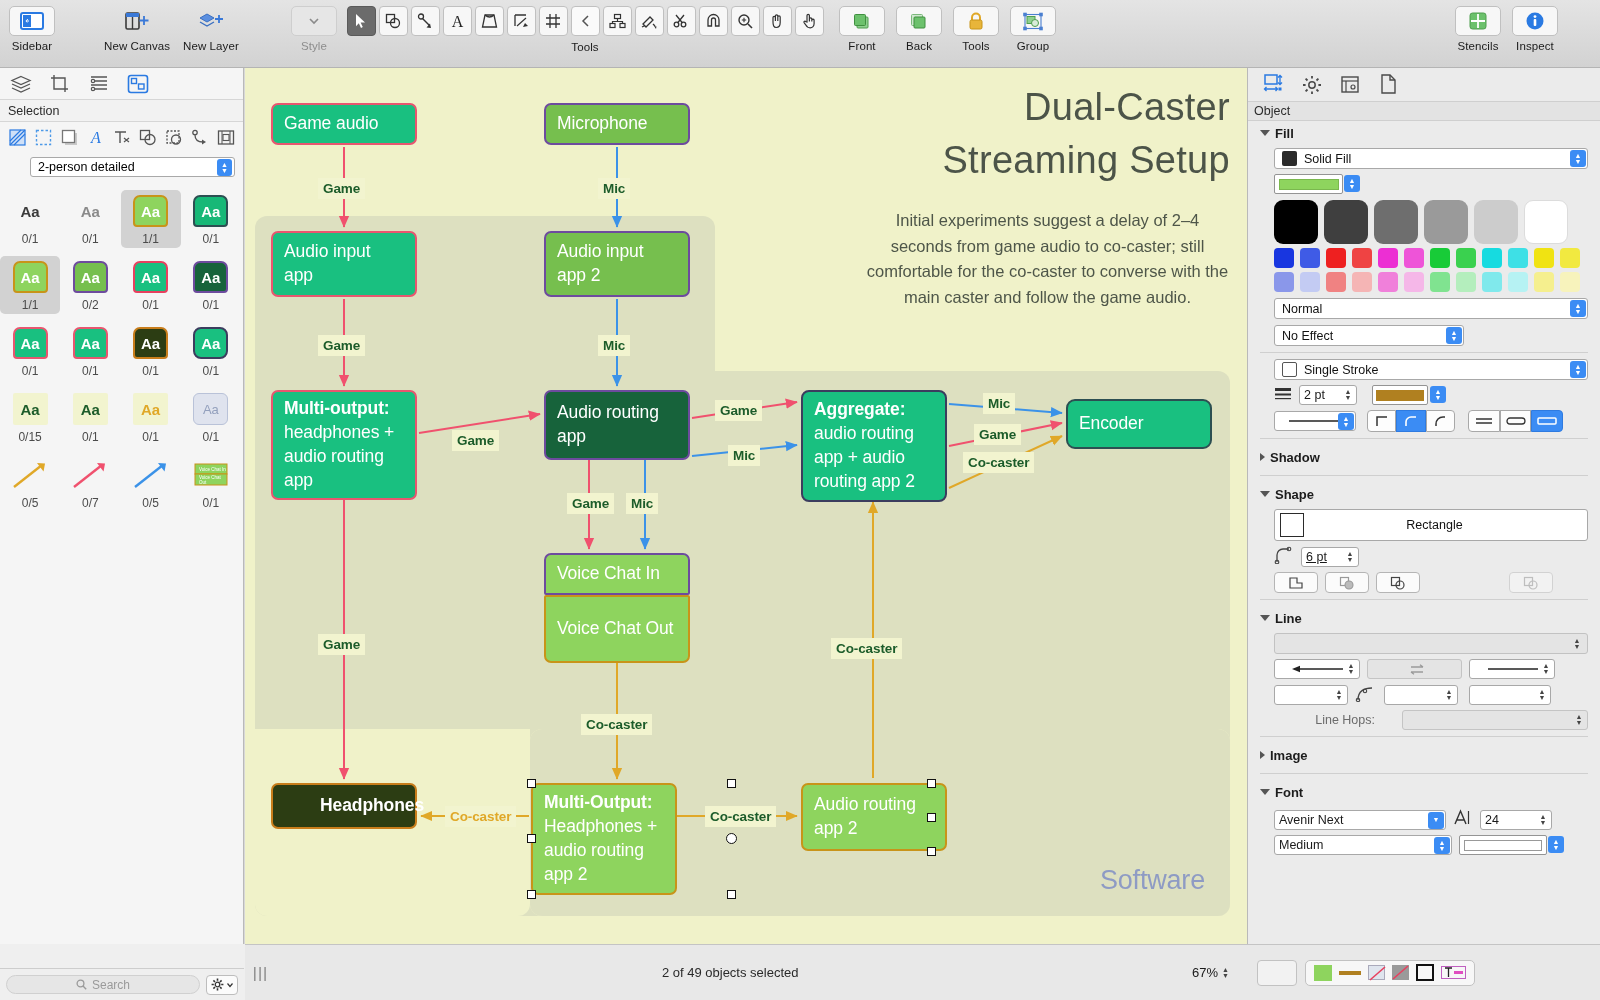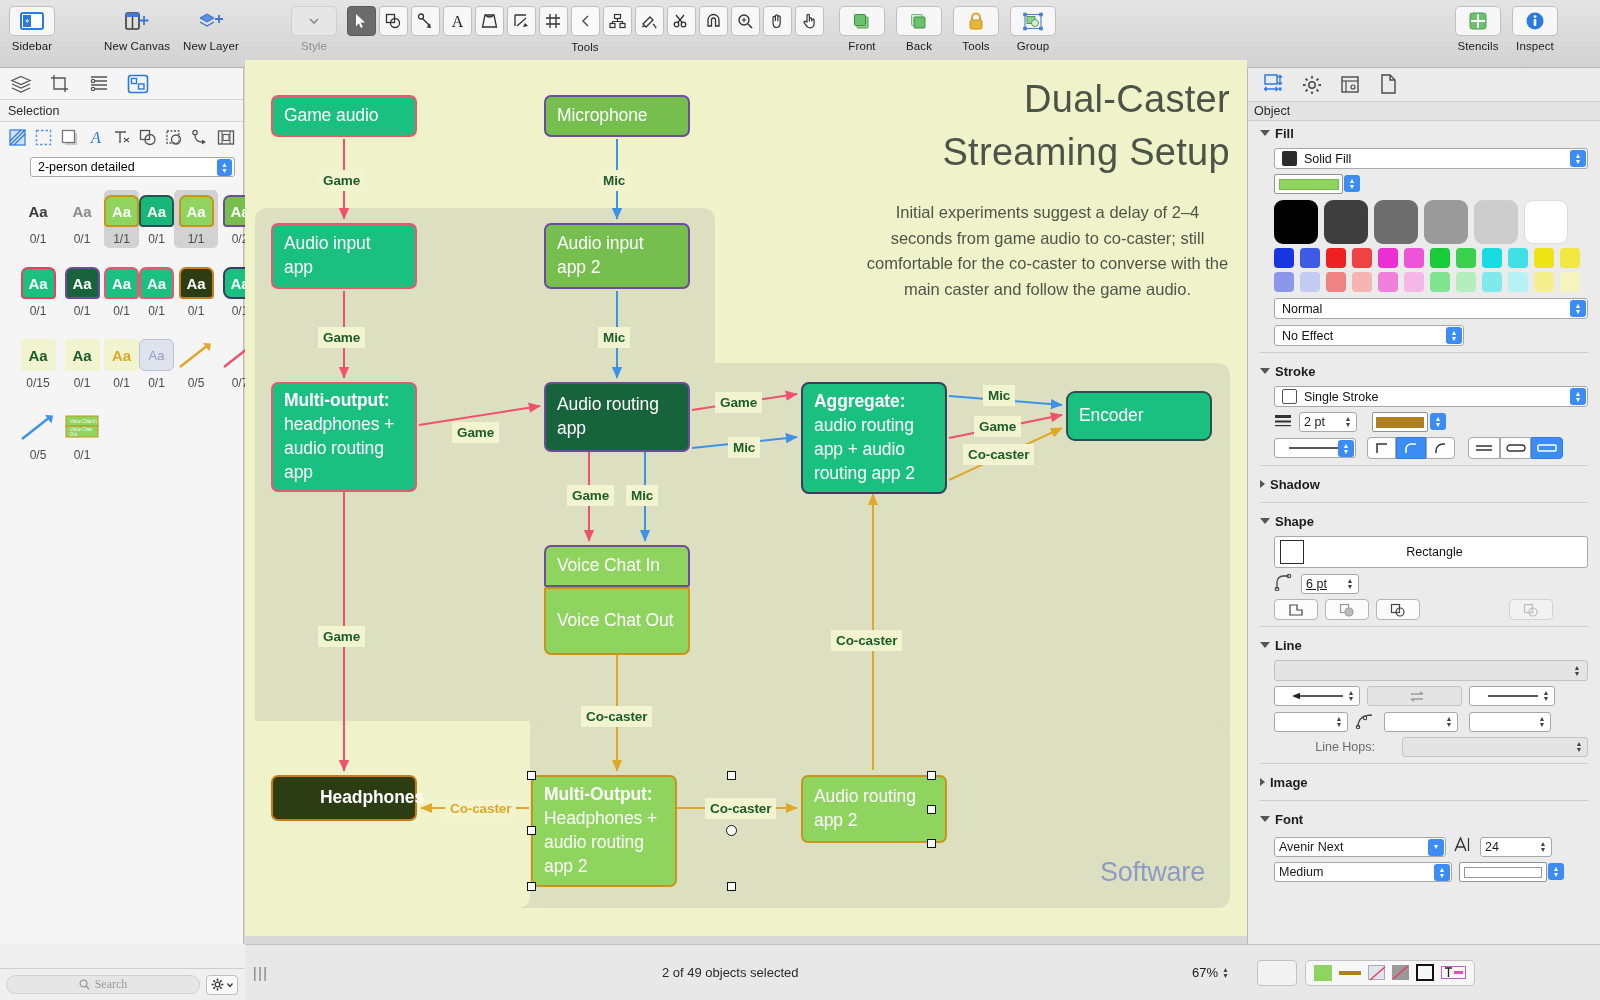--- a/index.html
+++ b/index.html
@@ -55,22 +55,22 @@
     position:relative; height:20px; background:#fff; border:1px solid #a9a9a9;
     border-radius:3px; display:flex; align-items:center; padding-left:7px;
     font-size:12.5px; color:#000;
   }
   .stepper {
     position:absolute; right:2px; top:1px; width:15px; height:17px; border-radius:3px;
     background:#3b8cf4; display:flex; flex-direction:column; align-items:center;
     justify-content:center; color:#fff; font-size:7px; line-height:6px;
   }
   .styles-grid {
-    padding:6px 2px 0 16px; display:grid; grid-template-columns:repeat(6,1fr);
-    row-gap:14px;
+    padding:6px 2px 0 0; display:grid; grid-template-columns:repeat(4,1fr);
+    row-gap:8px;
   }
   .style-cell {
     display:flex; flex-direction:column; align-items:center; padding:5px 0 2px 0;
     border-radius:5px;
   }
   .style-cell.active { background:#d2d2d2; }
   .style-sw {
     width:35px; height:32px; display:flex; align-items:center; justify-content:center;
     font-weight:bold; font-size:15px; border-radius:7px 7px 4px 4px;
   }
@@ -78,30 +78,30 @@
   .arrow-sw { width:44px; height:32px; }
 
   .sb-bottom {
     position:absolute; left:0; bottom:0; width:244px; height:32px;
     background:#efefef; border-top:1px solid #cdcdcd;
     display:flex; align-items:center; padding:0 6px; gap:6px;
   }
   .search-box {
     flex:1; height:19px; background:#e6e6e6; border:1px solid #d0d0d0; border-radius:10px;
     display:flex; align-items:center; justify-content:center; gap:5px;
-    font-size:12px; color:#9a9a9a;font-family:Liberation Serif, serif;
+    font-size:12px; color:#9a9a9a;
   }
   .gear-btn {
     width:32px; height:20px; background:#fbfbfb; border:1px solid #bdbdbd; border-radius:4px;
     display:flex; align-items:center; justify-content:center; gap:2px;
   }
 
   
   .canvas {
-    position:absolute; left:245px; top:60px; width:1002px; height:876px;
+    position:absolute; left:245px; top:68px; width:1002px; height:876px;
     background:#f0f2c9; overflow:hidden;
   }
   .region {
     position:absolute; border-radius:12px; background:#dde0c0;
   }
   .node {
     position:absolute; border-radius:7px; display:flex; flex-direction:column;
     justify-content:center; padding:7px 11px; color:#fff;
     font-family:"Liberation Sans", sans-serif;
     font-size:17.5px; line-height:1.37; letter-spacing:-.1px;
@@ -863,24 +863,20 @@
         <span>Normal</span>
         <span class="bluestep">▲<br>▼</span>
       </div>
       <div class="popup" style="margin-top:6px;width:190px;">
         <span>No Effect</span>
         <span class="bluestep">▲<br>▼</span>
       </div>
 
       <div class="sep"></div>
 
-      <div class="disc">
-        <span class="tri open"></span>
-        <span>Stroke</span>
-      </div>
       <div class="popup">
         <span style="width:15px;height:15px;background:#fff;border:1.4px solid #555;border-radius:2px;margin-right:7px;"></span>
         <span>Single Stroke</span>
         <span class="bluestep">▲<br>▼</span>
       </div>
       <div class="ins-row">
         <span>
           <svg width="18" height="16" viewBox="0 0 18 16">
               <rect x="1" y="2" width="16" height="3" fill="#333"></rect>
               <rect x="1" y="7.5" width="16" height="2" fill="#333"></rect>

